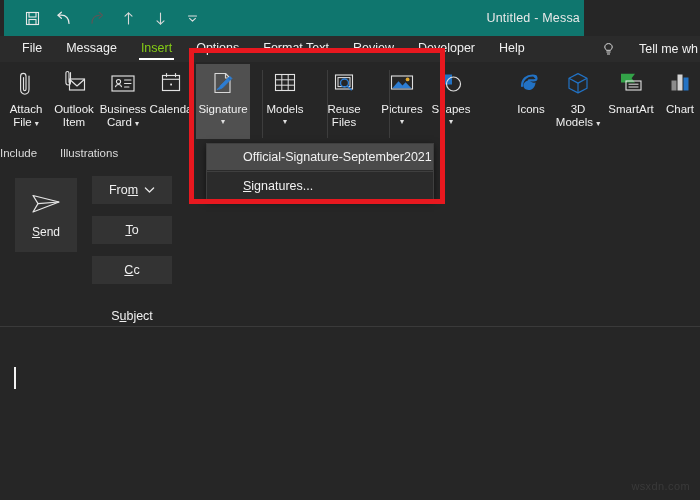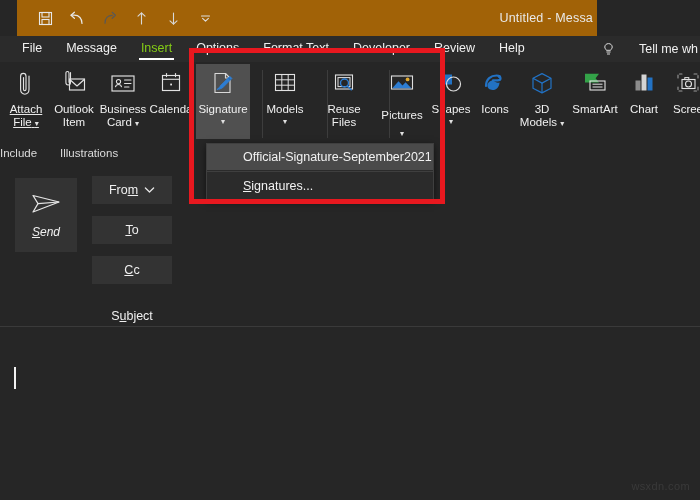--- a/index.html
+++ b/index.html
@@ -8,22 +8,22 @@
     background:#262626;
     font-family:"Liberation Sans", sans-serif;
     color:#e6e6e6;
     position:relative;
     -webkit-font-smoothing:antialiased;
   }
   .app{position:relative;width:700px;height:500px;}
 
   
   .titlebar{
-    position:absolute;left:17px;top:0;width:580px;height:36px;
-    background:#a16207;
+    position:absolute;left:4px;top:0;width:580px;height:36px;
+    background:#0f766e;
   }
   .qat{position:absolute;left:12px;top:0;height:36px;display:flex;align-items:center;gap:0px;}
   .qat-btn{width:32px;height:30px;display:flex;align-items:center;justify-content:center;}
   .qat-btn svg{display:block;}
   .title-text{
     position:absolute;right:0px;top:0;height:36px;line-height:36px;
     font-size:12.5px;color:#e9e9e9;letter-spacing:.2px;
     padding-right:4px;white-space:nowrap;
   }
 
@@ -96,21 +96,21 @@
   }
 
   
   .compose{
     position:absolute;left:0;top:163px;width:700px;height:150px;background:#262626;
   }
   .send-btn{
     position:absolute;left:15px;top:15px;width:62px;height:74px;
     background:#333333;display:flex;flex-direction:column;align-items:center;justify-content:center;
   }
-  .send-btn .slbl{font-size:12px;color:#f0f0f0;margin-top:4px;font-style:italic;}
+  .send-btn .slbl{font-size:12px;color:#f0f0f0;margin-top:4px;}
   .field-btn{
     position:absolute;left:92px;width:80px;height:28px;background:#333333;
     display:flex;align-items:center;justify-content:center;
     font-size:12.5px;color:#f0f0f0;gap:6px;
   }
   .subject-lbl{
     position:absolute;left:92px;width:80px;top:307px;height:18px;
     display:flex;align-items:center;justify-content:center;font-size:12.5px;color:#f0f0f0;
   }
   .fieldline{position:absolute;left:182px;width:518px;height:1px;background:#4a4a4a;}
@@ -184,42 +184,42 @@
     <div class="title-text">Untitled  -  Messa</div>
   </div>
 
   <div class="tabbar">
     <div class="tabs">
       <div class="tab">File</div>
       <div class="tab">Message</div>
       <div class="tab active">Insert</div>
       <div class="tab">Options</div>
       <div class="tab">Format Text</div>
+      <div class="tab">Review</div>
       <div class="tab">Developer</div>
-      <div class="tab">Review</div>
       <div class="tab">Help</div>
     </div>
     <div class="tellme">
       <span>
         <svg width="13" height="15" viewBox="0 0 13 15" fill="none" style="display:block">
           <path d="M6.5 1.6 C4.2 1.6 2.8 3.2 2.8 5 C2.8 6.5 3.9 7.3 4.4 8.3 H8.6 C9.1 7.3 10.2 6.5 10.2 5 C10.2 3.2 8.8 1.6 6.5 1.6 Z" stroke="#dcdcdc" stroke-width="1" fill="none"></path>
           <path d="M4.8 10 H8.2" stroke="#dcdcdc" stroke-width="1" stroke-linecap="round"></path>
           <path d="M5.4 12 H7.6" stroke="#dcdcdc" stroke-width="1" stroke-linecap="round"></path>
         </svg>
       </span>
       <span>Tell me wh</span>
     </div>
   </div>
 
   <div class="ribbon">
 
     <div class="group" style="left:0px;width:189px;">
       <div class="grow" style="left:2px;">
 
-        <div class="rbtn" style="width:48px;text-decoration:underline;">
+        <div class="rbtn" style="width:48px;">
           <span class="ico">
             <svg width="26" height="30" viewBox="0 0 26 30" fill="none">
               <path d="M16 7 V20.5 C16 23.3 14.1 25.2 11.8 25.2 C9.5 25.2 7.6 23.3 7.6 20.5 V7.2 C7.6 5.6 8.8 4.4 10.3 4.4 C11.8 4.4 13 5.6 13 7.2 V20.3 C13 21.1 12.4 21.7 11.7 21.7 C11 21.7 10.5 21.1 10.5 20.3 V8.5" stroke="#e2e2e2" stroke-width="1.15" fill="none" stroke-linecap="round" stroke-linejoin="round"></path>
             </svg>
           </span>
           <span class="lbl">Attach</span>
           <span class="lbl2">
             <span>File</span> <span class="chev">▾</span>
           </span>
         </div>
@@ -311,21 +311,21 @@
               <circle cx="15.5" cy="14" r="4" stroke="#2d7dd2" stroke-width="1.4" fill="none"></circle>
               <path d="M18.4 17 L22.2 20.8" stroke="#2d7dd2" stroke-width="1.6" stroke-linecap="round"></path>
             </svg>
           </span>
           <span class="lbl">Reuse</span>
           <span class="lbl2">Files</span>
         </div>
 
         <div class="sep" style="left:193px;"></div>
 
-        <div class="rbtn" style="width:52px;margin-left:8px;justify-content:space-between;">
+        <div class="rbtn" style="width:52px;margin-left:8px;">
           <span class="ico">
             <svg width="30" height="30" viewBox="0 0 30 30" fill="none">
               <rect x="4.5" y="7" width="21" height="13" stroke="#dedede" stroke-width="1.1" fill="none"></rect>
               <path d="M5.3 19.3 L11.5 12.3 L15.5 16.6 L18.6 13.3 L24.4 19.3 Z" fill="#2d7dd2"></path>
               <circle cx="20.6" cy="10.4" r="1.9" fill="#e0a82e"></circle>
             </svg>
           </span>
           <span class="lbl">Pictures</span>
           <span class="chev">▾</span>
         </div>
@@ -334,21 +334,21 @@
           <span class="ico">
             <svg width="30" height="30" viewBox="0 0 30 30" fill="none">
               <rect x="5" y="5.5" width="11" height="10" fill="#2272c4"></rect>
               <circle cx="17.5" cy="15" r="7" stroke="#dedede" stroke-width="1.2" fill="none"></circle>
             </svg>
           </span>
           <span class="lbl">Shapes</span>
           <span class="chev">▾</span>
         </div>
 
-        <div class="rbtn" style="width:42px;">
+        <div class="rbtn" style="width:42px;margin-left:36px;">
           <span class="ico">
             <svg width="30" height="30" viewBox="0 0 30 30" fill="none">
               <path d="M6 17 C6 10 11 6.5 16.5 6.5 C19 6.5 20.5 7.6 20.5 9.2 C20.5 10.6 19.3 11.4 17.6 11.4 H13" stroke="#2272c4" stroke-width="2.2" fill="none" stroke-linecap="round"></path>
               <circle cx="19.3" cy="7.4" r="1.5" fill="#2272c4"></circle>
               <path d="M13 11.4 C9.5 11.4 7.4 14 7.4 16.6 C7.4 19.2 9.6 21 12.5 21 C16.8 21 19.5 17.3 19.5 13.2 C17.5 14.5 15.2 13 13 11.4 Z" fill="#2272c4"></path>
             </svg>
           </span>
           <span class="lbl">Icons</span>
         </div>
 

